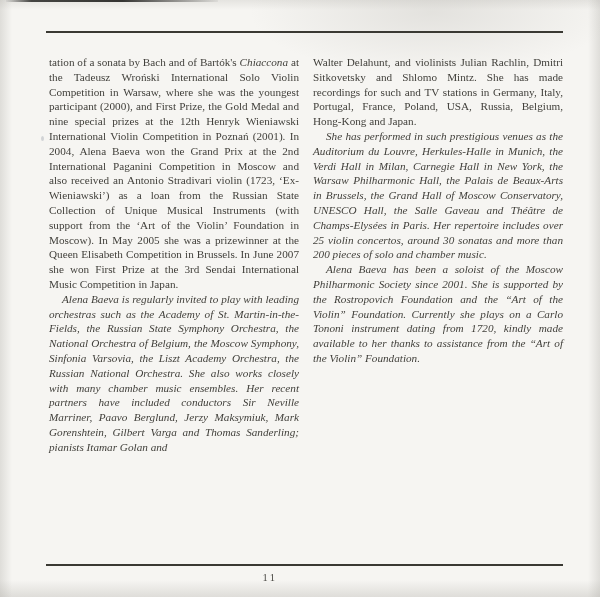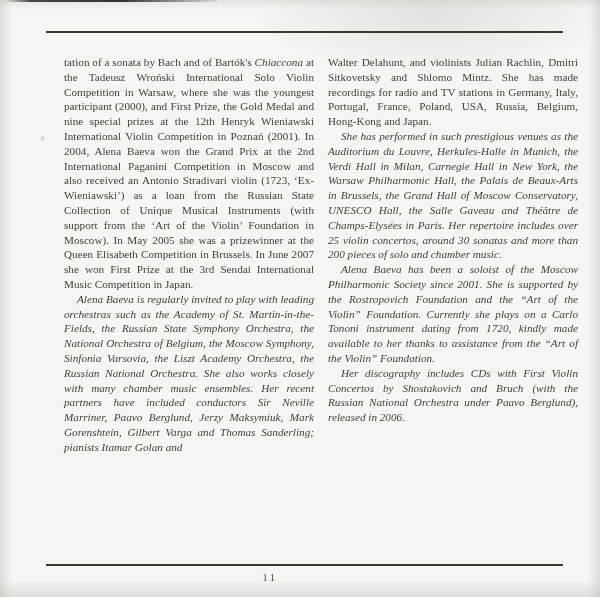--- a/index.html
+++ b/index.html
@@ -52,21 +52,20 @@
     position: absolute;
     left: 49px;
     top: 55px;
     width: 514px;
     display: flex;
     gap: 14px;
     color: #403f3a;
     font-size: 11.2px;
     line-height: 14.8px;
     text-align: justify;
-    margin-left: 15px;
   }
   .col { width: 250px; }
   .para {
     margin: 0;
     hyphens: auto;
     -webkit-hyphens: auto;
   }
   .para.indent { text-indent: 13px; font-style: italic; }
   .work-title { font-style: italic; }
   .page-number {
@@ -89,24 +88,23 @@
   <div class="left-margin-speck"></div>
 
   <div class="rule rule-top"></div>
 
   <div class="columns">
     <div class="col">
       <p class="para"><span>tation of a sonata by Bach and of Bartók's </span><span class="work-title">Chiaccona</span><span> at the Tadeusz Wroński International Solo Violin Competition in Warsaw, where she was the youngest participant (2000), and First Prize, the Gold Medal and nine special prizes at the 12th Henryk Wieniawski International Violin Competition in Poznań (2001). In 2004, Alena Baeva won the Grand Prix at the 2nd International Paganini Competition in Moscow and also received an Antonio Stradivari violin (1723, ‘Ex-Wieniawski’) as a loan from the Russian State Collection of Unique Musical Instruments (with support from the ‘Art of the Violin’ Foundation in Moscow). In May 2005 she was a prizewinner at the Queen Elisabeth Competition in Brussels. In June 2007 she won First Prize at the 3rd Sendai International Music Competition in Japan.</span></p>
       <p class="para indent">Alena Baeva is regularly invited to play with leading orchestras such as the Academy of St. Martin-in-the-Fields, the Russian State Symphony Orchestra, the National Orchestra of Belgium, the Moscow Symphony, Sinfonia Varsovia, the Liszt Academy Orchestra, the Russian National Orchestra. She also works closely with many chamber music ensembles. Her recent partners have included conductors Sir Neville Marriner, Paavo Berglund, Jerzy Maksymiuk, Mark Gorenshtein, Gilbert Varga and Thomas Sanderling; pianists Itamar Golan and</p>
     </div>
     <div class="col">
-      <p class="para">Walter Delahunt, and violinists Julian Rachlin, Dmitri Sitkovetsky and Shlomo Mintz. She has made recordings for radio and TV stations in Germany, Italy, Portugal, France, Poland, USA, Russia, Belgium, Hong-Kong and Japan.</p>
+      <p class="para">Walter Delahunt, and violinists Julian Rachlin, Dmitri Sitkovetsky and Shlomo Mintz. She has made recordings for such and TV stations in Germany, Italy, Portugal, France, Poland, USA, Russia, Belgium, Hong-Kong and Japan.</p>
       <p class="para indent">She has performed in such prestigious venues as the Auditorium du Louvre, Herkules-Halle in Munich, the Verdi Hall in Milan, Carnegie Hall in New York, the Warsaw Philharmonic Hall, the Palais de Beaux-Arts in Brussels, the Grand Hall of Moscow Conservatory, UNESCO Hall, the Salle Gaveau and Théâtre de Champs-Elysées in Paris. Her repertoire includes over 25 violin concertos, around 30 sonatas and more than 200 pieces of solo and chamber music.</p>
       <p class="para indent">Alena Baeva has been a soloist of the Moscow Philharmonic Society since 2001. She is supported by the Rostropovich Foundation and the “Art of the Violin” Foundation. Currently she plays on a Carlo Tononi instrument dating from 1720, kindly made available to her thanks to assistance from the “Art of the Violin” Foundation.</p>
-      <p class="para indent">Her discography includes CDs with First Violin Concertos by Shostakovich and Bruch (with the Russian National Orchestra under Paavo Berglund), released in 2006.</p>
     </div>
   </div>
 
   <div class="rule rule-bottom"></div>
 
   <div class="page-number">11</div>
 
 </div>
 
 </body></html>

